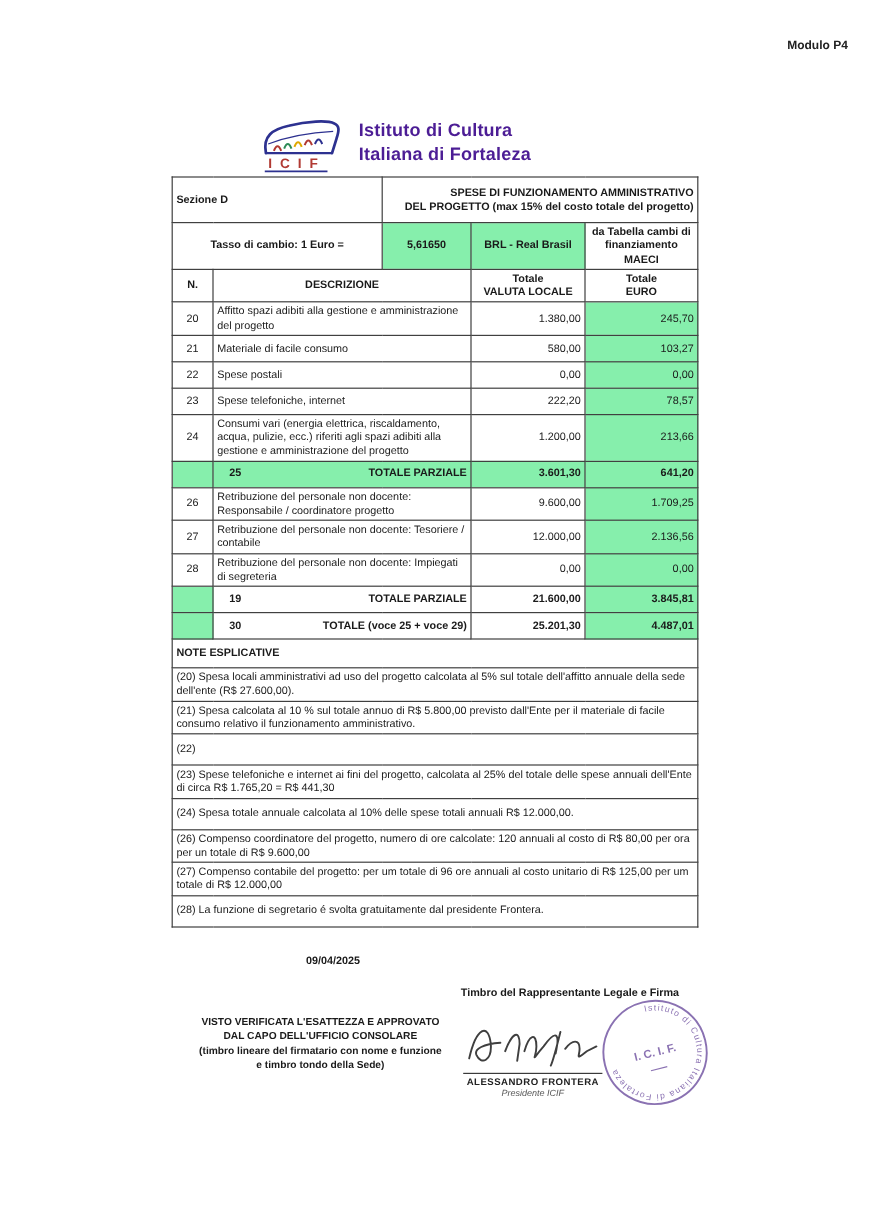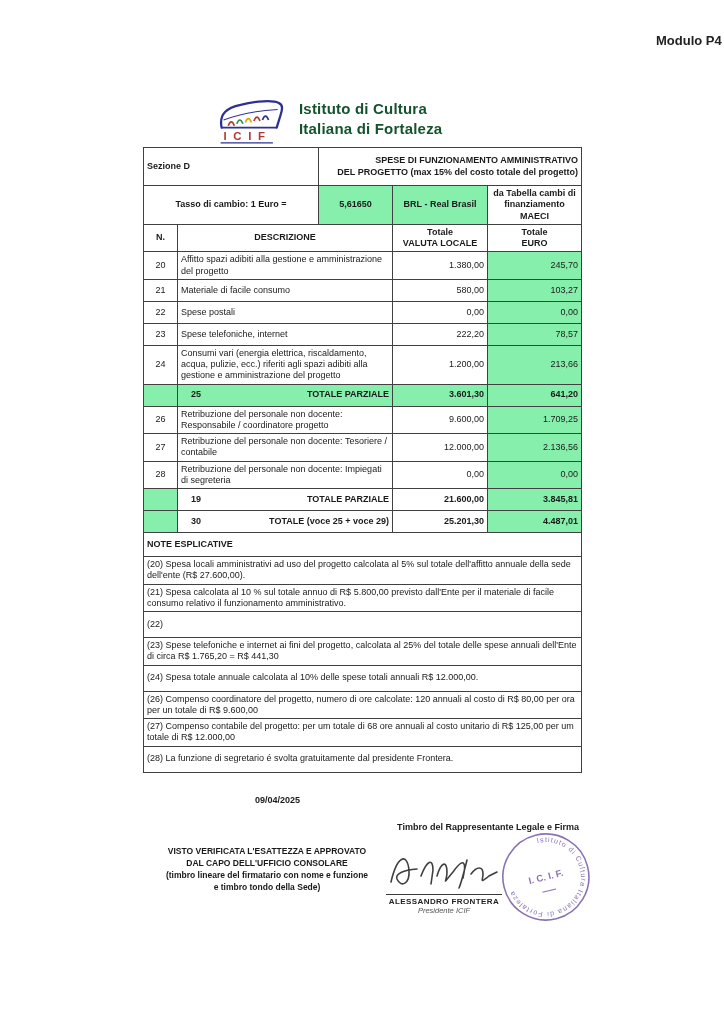--- a/index.html
+++ b/index.html
@@ -1,47 +1,47 @@
 <!DOCTYPE html>
 <html><head>
 <meta charset="utf-8">
 <style>
   * { margin:0; padding:0; box-sizing:border-box; }
   html,body { background:#fff; }
   .page {
     position:relative; width:724px; height:1024px; background:#ffffff;
     font-family:"Liberation Sans", sans-serif; color:#1a1a1a; overflow:hidden;
   }
-  .modulo { position:absolute; top:33px; left:656px; font-size:13px; font-weight:600; color:#222; }
+  .modulo { position:absolute; top:33px; left:656px; font-size:10px; font-weight:600; color:#222; }
 
   
   .logo-block { position:absolute; top:95px; left:214px; display:flex; align-items:flex-start; }
   .logo-mark { width:76px; height:50px; }
-  .logo-text { margin-left:9px; margin-top:4px; font-size:15px; font-weight:bold; color:#14532d; line-height:1.3; letter-spacing:.2px; }
+  .logo-text { margin-left:9px; margin-top:4px; font-size:15px; font-weight:bold; color:#4c1d95; line-height:1.3; letter-spacing:.2px; }
 
   
   table.main { position:absolute; left:143px; top:147px; width:438px; border-collapse:collapse; table-layout:fixed; }
   table.main td { border:1px solid #404040; vertical-align:middle; font-size:9px; line-height:1.25; padding:2px 3px; }
   .hrow td { height:38px; }
   .sez { font-weight:bold; font-size:10px; padding-left:4px; }
   .title { text-align:right; font-weight:bold; font-size:9.5px; padding-right:3px; }
   .xrow td { height:36px; text-align:center; font-weight:bold; font-size:9.5px; }
   .chrow td { height:26px; text-align:center; font-weight:bold; font-size:9.5px; line-height:1.2; }
   .gray { background:#86efac; }
   td.cell-n { text-align:center; height:22px; }
   td.cell-desc { text-align:left; padding-left:4px; }
   td.cell-num { text-align:right; padding-right:4px; font-size:9.5px; }
   tr.bold-row td { font-weight:bold;padding-left:47px; }
   td.desc-right { text-align:right; padding-right:5px; font-size:9.5px; }
   .noteh td { font-weight:bold; font-size:10px; height:24px; padding-left:4px; }
   td.note { font-size:8.5px; line-height:1.3; padding:3px 4px; vertical-align:top; height:26px; }
 
   
   .date { position:absolute; left:255px; top:795px; width:90px; text-align:left; font-weight:bold; font-size:9px; }
-  .timbro-label { position:absolute; left:397px; top:822px; width:182px; text-align:center; font-weight:bold; font-size:9px; }
+  .timbro-label { position:absolute; left:384px; top:822px; width:182px; text-align:center; font-weight:bold; font-size:9px; }
   .visto { position:absolute; left:148px; top:846px; width:238px; text-align:center; font-weight:bold; font-size:8.5px; line-height:1.4; }
   .sig { position:absolute; left:380px; top:846px; width:128px; text-align:center; }
   .sig-squiggle { width:122px; height:48px; display:block; margin:0 auto; }
   .sigline { border-top:1.2px solid #3a3a3a; width:116px; margin:0 auto 2px auto; }
   .signer { font-size:8px; font-weight:bold; letter-spacing:.4px; color:#222; }
   .signer-title { font-size:7.5px; font-style:italic; color:#555; }
   .stamp { position:absolute; left:499px; top:829px; width:94px; height:97px; transform:rotate(-14deg); opacity:.88; }
 </style>
 </head>
 <body>
@@ -193,21 +193,21 @@
         <tr>
           <td colspan="5" class="note">(23) Spese telefoniche e internet ai fini del progetto, calcolata al 25% del totale delle spese annuali dell'Ente di circa R$ 1.765,20 = R$ 441,30</td>
         </tr>
         <tr>
           <td colspan="5" class="note">(24) Spesa totale annuale calcolata al 10% delle spese totali annuali  R$ 12.000,00.</td>
         </tr>
         <tr>
           <td colspan="5" class="note">(26) Compenso coordinatore del progetto, numero di ore calcolate: 120 annuali al costo di R$ 80,00 per ora per un totale di R$ 9.600,00</td>
         </tr>
         <tr>
-          <td colspan="5" class="note">(27) Compenso contabile del progetto: per um totale di 68 ore annuali al costo unitario di R$ 125,00 per um totale di R$ 12.000,00</td>
+          <td colspan="5" class="note">(27) Compenso contabile del progetto: per um totale di 96 ore annuali al costo unitario di R$ 125,00 per um totale di R$ 12.000,00</td>
         </tr>
         <tr>
           <td colspan="5" class="note">(28) La funzione di segretario é svolta gratuitamente dal presidente Frontera.</td>
         </tr>
       </tbody>
   </table>
 
   <div class="date">09/04/2025</div>
   <div class="timbro-label">Timbro del Rappresentante Legale e Firma</div>
 

